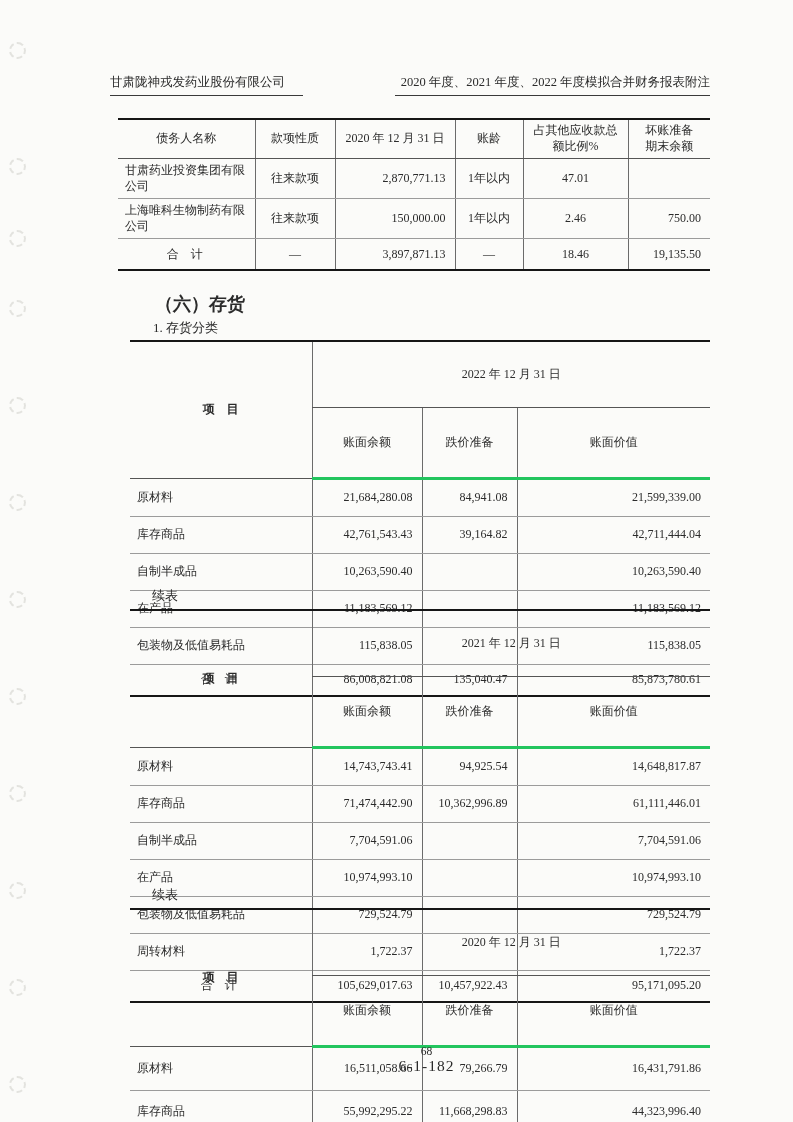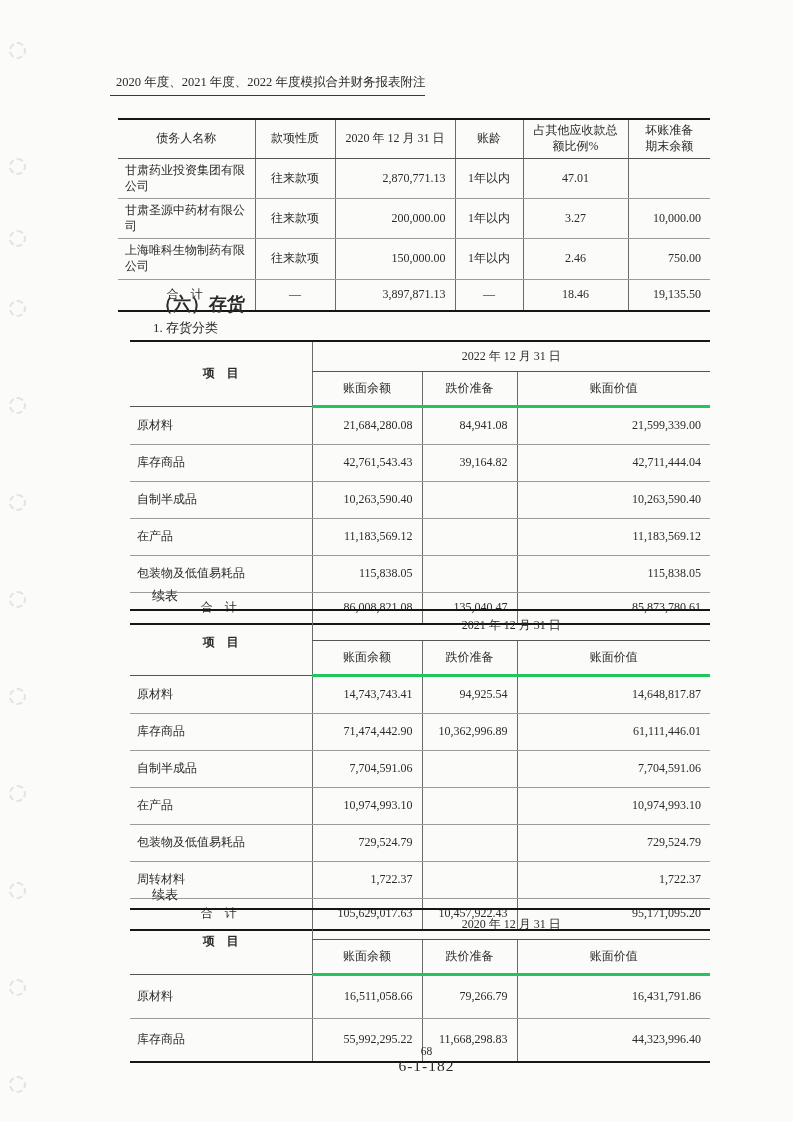--- a/index.html
+++ b/index.html
@@ -38,21 +38,21 @@
   .recv td{border-bottom:1px solid #9b9b9b;padding:4px 3px;}
   .recv td + td{border-left:1px solid #6b6b6b;}
   .recv td:nth-child(1){text-align:left;padding-left:7px;}
   .recv td:nth-child(2),.recv td:nth-child(4),.recv td:nth-child(5){text-align:center;}
   .recv td:nth-child(3),.recv td:nth-child(6){text-align:right;padding-right:9px;}
   .recv tbody tr:last-child td{height:22px;}
   .recv tbody tr:last-child td:first-child{text-align:center;padding-left:0;}
 
   
   .inv{left:130px;width:580px;}
-  .inv thead th{padding:2px 3px;}
+  .inv thead th{padding:20px 3px;}
   .inv .year-h{height:25px;border-bottom:1px solid #555;border-left:1px solid #6b6b6b;}
   .inv .item-h{border-bottom:1px solid #555;font-weight:bold;}
   .inv .sub-h{height:29px;border-bottom:3px solid #22c55e;border-left:1px solid #6b6b6b;}
   .inv td{border-bottom:1px solid #9b9b9b;padding:3px 4px;height:30px;}
   .inv td + td{border-left:1px solid #6b6b6b;}
   .inv td:first-child{text-align:left;padding-left:7px;}
   .inv td:not(:first-child){text-align:right;padding-right:9px;}
   .inv.has-total tbody tr:last-child td{height:24px;}
   .inv.has-total tbody tr:last-child td:first-child{text-align:center;padding-left:0;}
   .inv.tall td{height:36px;}
@@ -78,20 +78,21 @@
   <div class="ring" style="top:397px"></div>
   <div class="ring" style="top:494px"></div>
   <div class="ring" style="top:591px"></div>
   <div class="ring" style="top:688px"></div>
   <div class="ring" style="top:785px"></div>
   <div class="ring" style="top:882px"></div>
   <div class="ring" style="top:979px"></div>
   <div class="ring" style="top:1076px"></div>
 
   <div class="hdr">
+    <span class="hl">甘肃陇神戎发药业股份有限公司</span>
     <span class="hr">2020 年度、2021 年度、2022 年度模拟合并财务报表附注</span>
   </div>
 
   <table class="tbl recv">
     <colgroup>
       <col style="width:137px">
         <col style="width:80px">
         <col style="width:120px">
       <col style="width:68px">
         <col style="width:105px">
@@ -113,28 +114,20 @@
 
         <tr>
           <td>甘肃药业投资集团有限公司</td>
           <td>往来款项</td>
           <td>2,870,771.13</td>
           <td>1年以内</td>
           <td>47.01</td>
           <td></td>
         </tr>
 
-        <tr>
-          <td>甘肃圣源中药材有限公司</td>
-          <td>往来款项</td>
-          <td>200,000.00</td>
-          <td>1年以内</td>
-          <td>3.27</td>
-          <td>10,000.00</td>
-        </tr>
 
         <tr>
           <td>上海唯科生物制药有限公司</td>
           <td>往来款项</td>
           <td>150,000.00</td>
           <td>1年以内</td>
           <td>2.46</td>
           <td>750.00</td>
         </tr>
 

